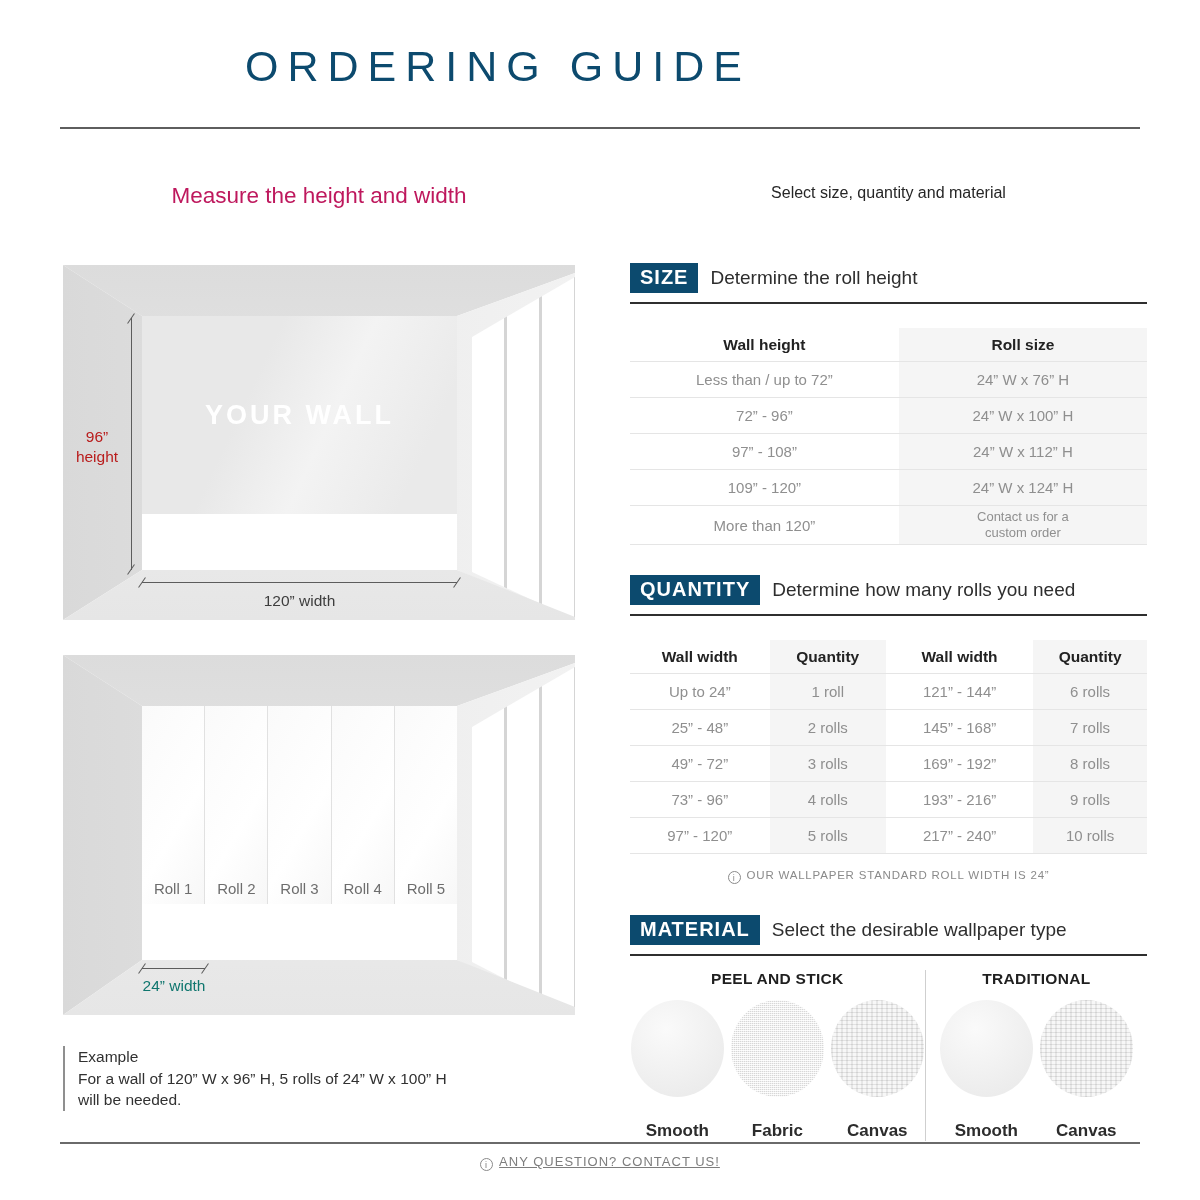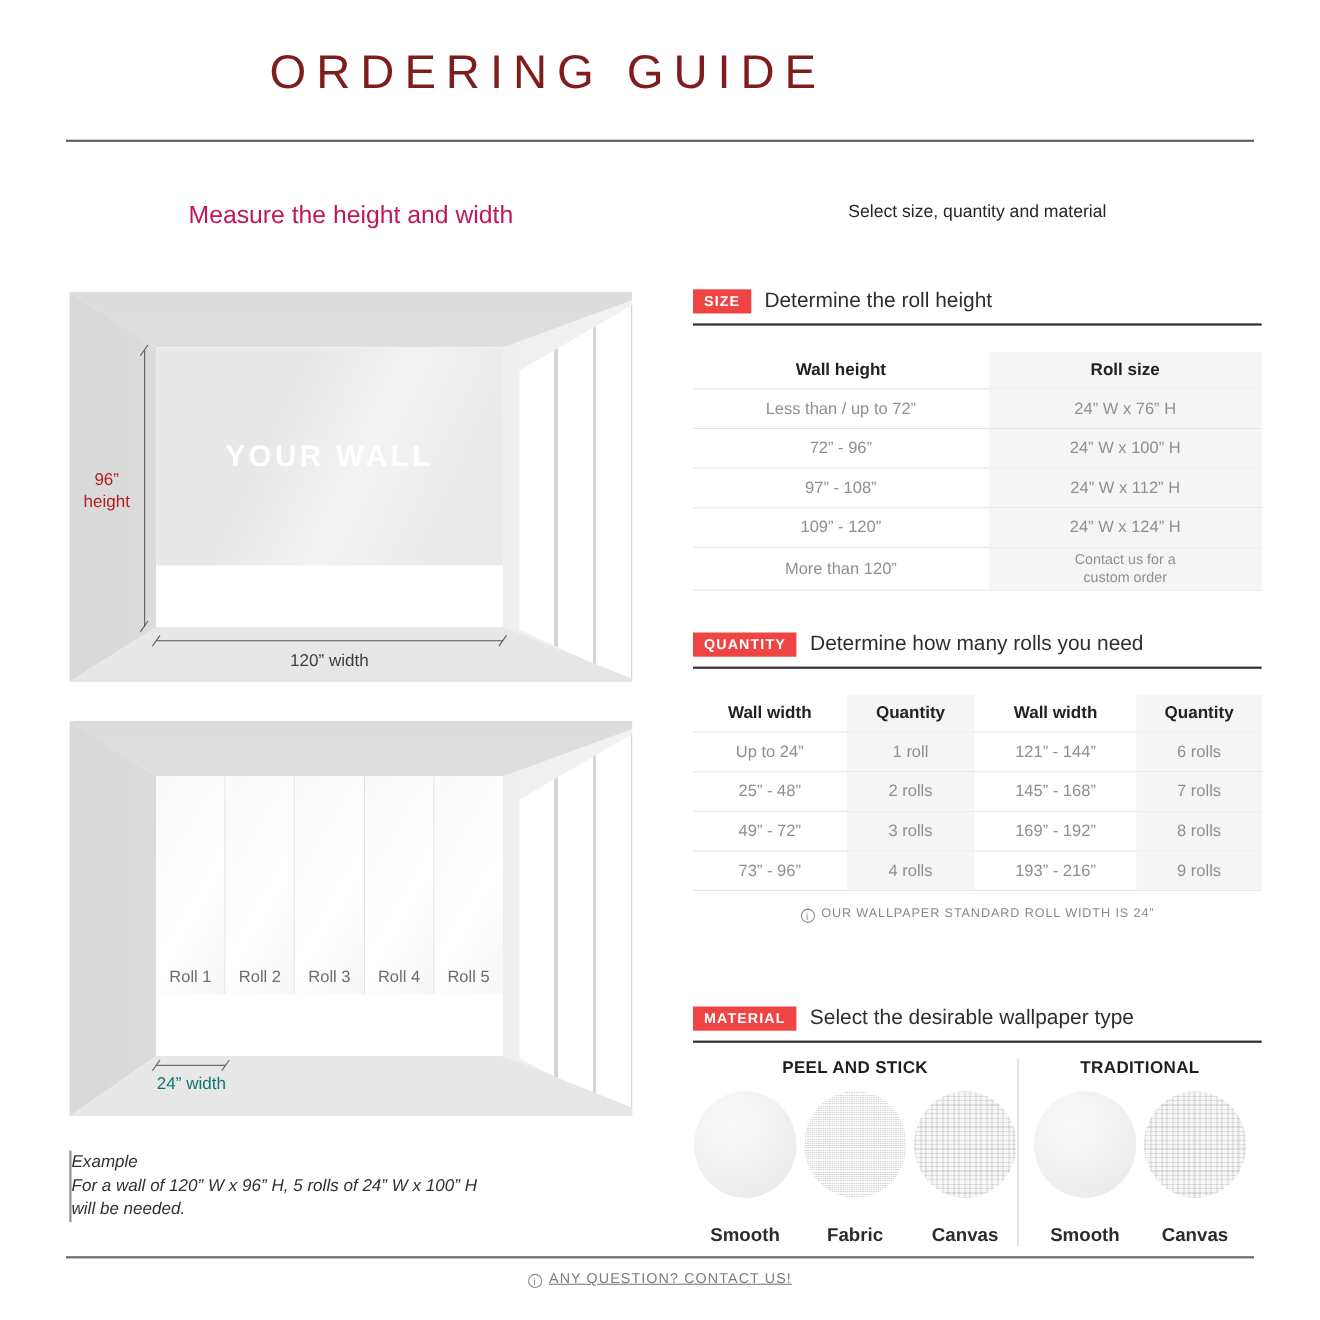--- a/index.html
+++ b/index.html
@@ -1,21 +1,21 @@
 <!DOCTYPE html>
 <html><head>
 <meta charset="utf-8">
 <style>
   * { margin:0; padding:0; box-sizing:border-box; }
   html,body { width:1200px; height:1200px; background:#ffffff; font-family:"Liberation Sans", sans-serif; color:#2b2b2b; position:relative; }
 
   .abs { position:absolute; }
 
   
-  .page-title { top:42px; left:0; width:996px; text-align:center; font-size:43px; font-weight:400; letter-spacing:9px; color:#7f1d1d; }
+  .page-title { top:42px; left:0; width:996px; text-align:center; font-size:43px; font-weight:400; letter-spacing:9px; color:#0c4a6e; }
   .rule-top { top:127px; left:60px; width:1080px; border-top:2px solid #5e5e5e; }
 
   
   .left-heading  { top:181px; left:63px;  width:512px; text-align:center; font-size:22.5px; line-height:30px; color:#be185d; }
   .right-heading { top:184px; left:630px; width:517px; text-align:center; font-size:16px; color:#262626; }
 
   
   .room { left:63px; width:512px; overflow:hidden; background:#fff; }
   .room1 { top:265px; height:355px; }
   .room2 { top:655px; height:360px; }
@@ -43,28 +43,28 @@
   .tick { position:absolute; width:12px; height:1px; background:#5c5c5c; }
   .dim-v .tick { left:-6px; transform:rotate(-55deg); }
   .dim-v .t { top:0; } .dim-v .b { bottom:0; }
   .dim-h .tick, .dim-h24 .tick { top:0; transform:rotate(-55deg); }
   .dim-h .l, .dim-h24 .l { left:-6px; } .dim-h .r, .dim-h24 .r { right:-6px; }
   .h-label { left:2px; top:162px; width:64px; text-align:center; font-size:15.5px; line-height:20px; color:#b91c1c; }
   .w-label { left:79px; top:327px; width:315px; text-align:center; font-size:15.5px; color:#3d3d3d; }
   .w-label24 { left:31px; top:322px; width:160px; text-align:center; font-size:15.5px; color:#0f766e; }
 
   
-  .example { top:1046px; left:63px; width:480px; border-left:2px solid #8f8f8f; padding-left:0;
-             font-size:15.5px; line-height:21.5px; color:#313131;font-style:italic; }
+  .example { top:1046px; left:63px; width:480px; border-left:2px solid #8f8f8f; padding-left:13px;
+             font-size:15.5px; line-height:21.5px; color:#313131; }
 
   
   .section { left:630px; width:517px; }
   .sec-size { top:263px; } .sec-qty { top:575px; } .sec-mat { top:915px; }
   .sec-head { display:flex; align-items:center; border-bottom:2px solid #2f2f2f; padding-bottom:9px; }
-  .badge { background:#ef4444; color:#fff; font-size:13px; font-weight:700; letter-spacing:1px; padding:3px 10px 4px; }
+  .badge { background:#0c4a6e; color:#fff; font-size:20px; font-weight:700; letter-spacing:1px; padding:3px 10px 4px; }
   .sec-caption { font-size:19px; color:#2e2e2e; margin-left:12px; }
 
   .tbl { margin-top:24px; width:100%; }
   .t-row { display:flex; border-bottom:1px solid #e5e5e5; align-items:stretch; }
   .cell { display:flex; align-items:center; justify-content:center; text-align:center;
           min-height:35px; font-size:15px; color:#8f8f8f; }
   .t-head .cell { min-height:33px; font-size:15.5px; font-weight:700; color:#222; }
   .alt { background:#f5f5f5; }
   .c1 { width:52%; } .c2 { width:48%; }
   .q1 { width:27%; } .q2 { width:22.5%; } .q3 { width:28.5%; } .q4 { width:22%; }
@@ -220,20 +220,26 @@
       <div class="cell q2 alt">3 rolls</div>
       <div class="cell q3">169” - 192”</div>
       <div class="cell q4 alt">8 rolls</div>
     </div>
     <div class="t-row">
       <div class="cell q1">73” - 96”</div>
       <div class="cell q2 alt">4 rolls</div>
       <div class="cell q3">193” - 216”</div>
       <div class="cell q4 alt">9 rolls</div>
     </div>
+    <div class="t-row">
+      <div class="cell q1">97” - 120”</div>
+      <div class="cell q2 alt">5 rolls</div>
+      <div class="cell q3">217” - 240”</div>
+      <div class="cell q4 alt">10 rolls</div>
+    </div>
   </div>
   <div class="note">
     <i class="info-i">i</i><span>OUR WALLPAPER STANDARD ROLL WIDTH IS 24”</span>
   </div>
 </div>
 
 <div class="abs section sec-mat">
   <div class="sec-head">
     <span class="badge">MATERIAL</span>
     <span class="sec-caption">Select the desirable wallpaper type</span>

